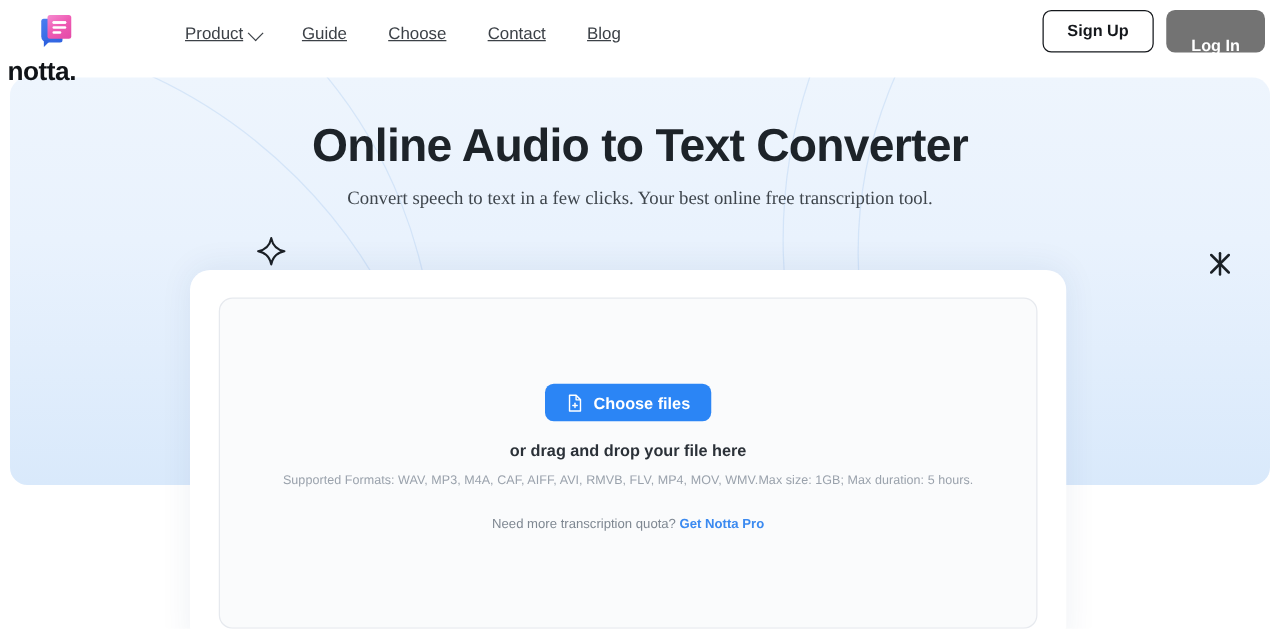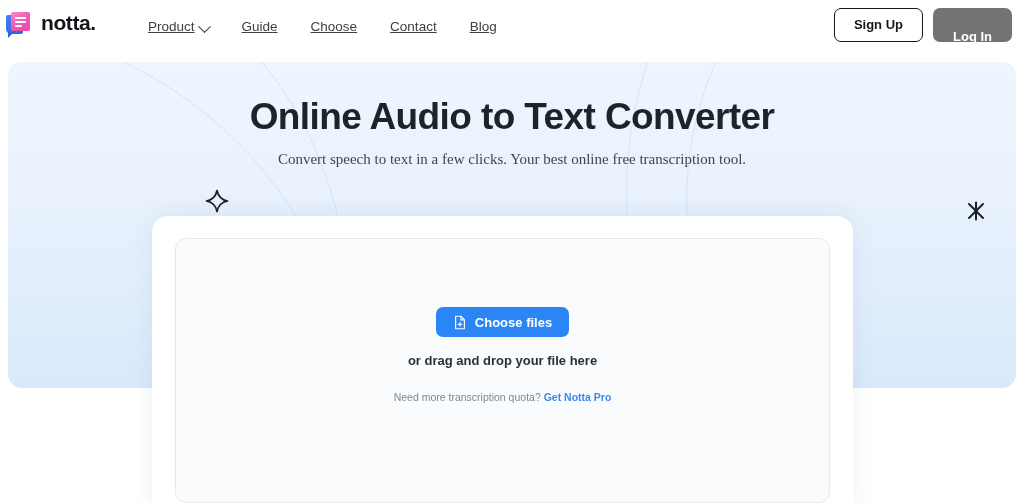--- a/index.html
+++ b/index.html
@@ -30,23 +30,24 @@
     display: flex;
     align-items: center;
     z-index: 40;
   }
 
   .logo-wrap {
     position: absolute;
     left: 6px;
     top: 11px;
     display: flex;
-    align-items: flex-start;
+    align-items: flex-end;
     gap: 7px;
     text-decoration: none;
+    flex-direction: column;
   }
   .logo-mark {
     position: relative;
     width: 28px;
     height: 28px;
     flex: 0 0 28px;
   }
   .logo-mark .lm-blue {
     position: absolute;
     left: 0; top: 4px;
@@ -361,20 +362,21 @@
               <g stroke="#ffffff" stroke-width="1.3" stroke-linecap="round">
                 <line x1="8" y1="8.6" x2="8" y2="12.6"></line>
                 <line x1="6" y1="10.6" x2="10" y2="10.6"></line>
               </g>
             </svg>
           </span>
           <span>Choose files</span>
         </button>
 
         <div class="drag-text">or drag and drop your file here</div>
+        <div class="formats-text">Supported Formats: WAV, MP3, M4A, CAF, AIFF, AVI, RMVB, FLV, MP4, MOV, WMV.Max size: 1GB; Max duration: 5 hours.</div>
 
         <div class="quota">
           <span>Need more transcription quota?</span>
           <a>Get Notta Pro</a>
         </div>
 
       </div>
     </div>
   </section>
 

